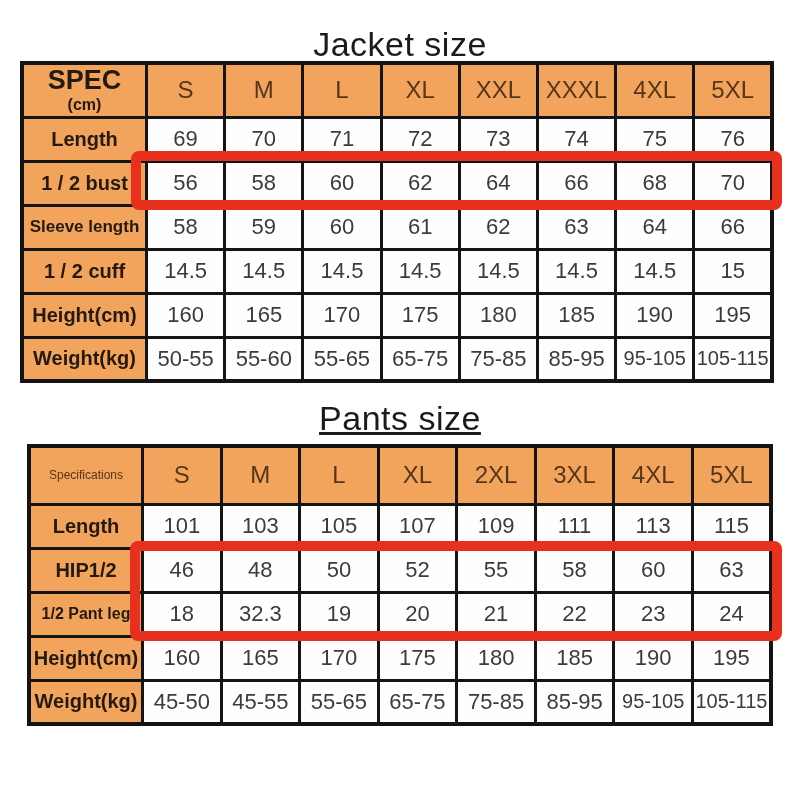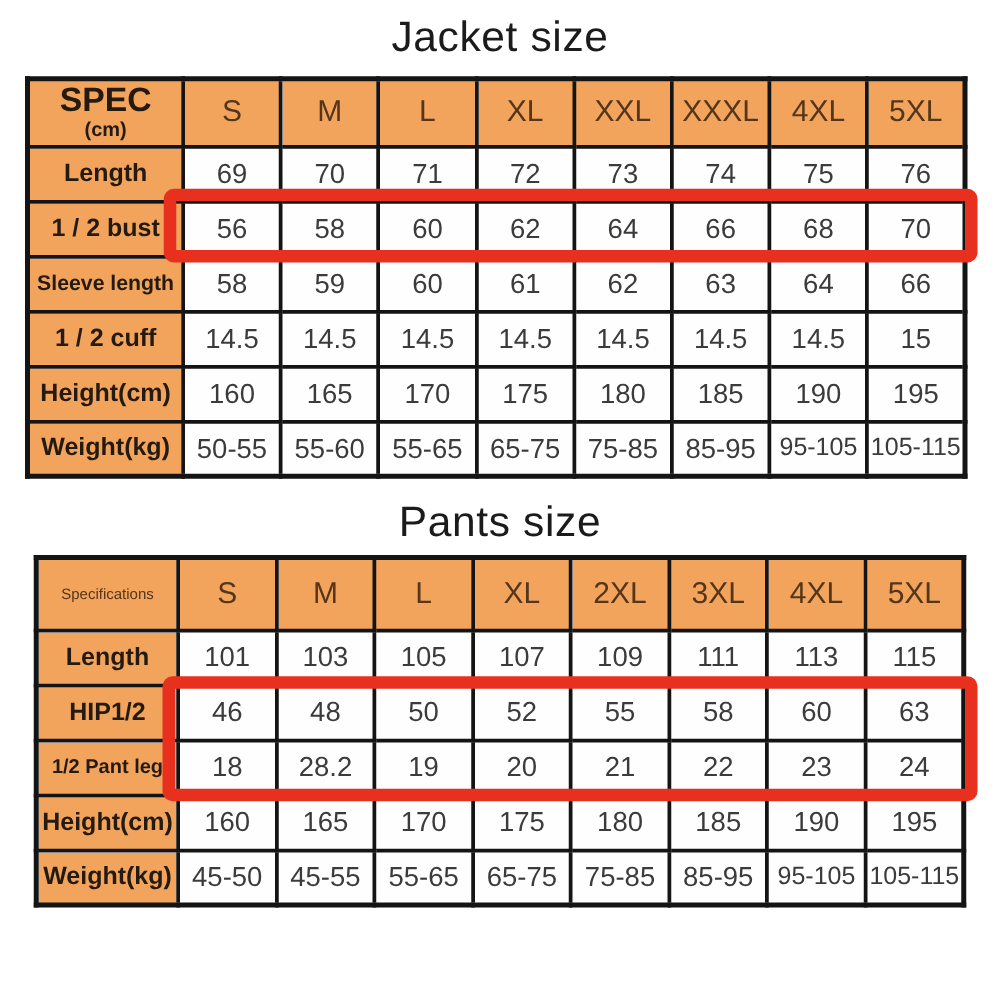--- a/index.html
+++ b/index.html
@@ -18,22 +18,22 @@
   .table-title {
     position: absolute;
     left: 0;
     width: 800px;
     text-align: center;
     font-size: 34px;
     line-height: 40px;
     color: #1b1b1b;
     letter-spacing: 0.5px;
   }
-  #jacket-title { top: 10px; }
-  #pants-title  { top: 398px; }
+  #jacket-title { top: 24px; }
+  #pants-title  { top: 398px; text-decoration: underline; }
 
   table.size-table {
     position: absolute;
     border-collapse: collapse;
     table-layout: fixed;
     border: 4px solid var(--border, #141414);
     background: #ffffff;
   }
   #jacket-table { left: 20px;  top: 61px;  width: 754px; }
   #pants-table  { left: 27px;  top: 444px; width: 746px; }
@@ -237,21 +237,21 @@
           <td>50</td>
           <td>52</td>
           <td>55</td>
           <td>58</td>
           <td>60</td>
           <td>63</td>
         </tr>
         <tr>
           <th style="font-size: 16px;">1/2 Pant leg</th>
           <td>18</td>
-          <td>28.2</td>
+          <td>32.3</td>
           <td>19</td>
           <td>20</td>
           <td>21</td>
           <td>22</td>
           <td>23</td>
           <td>24</td>
         </tr>
         <tr>
           <th style="font-size: 20px;">Height(cm)</th>
           <td>160</td>

